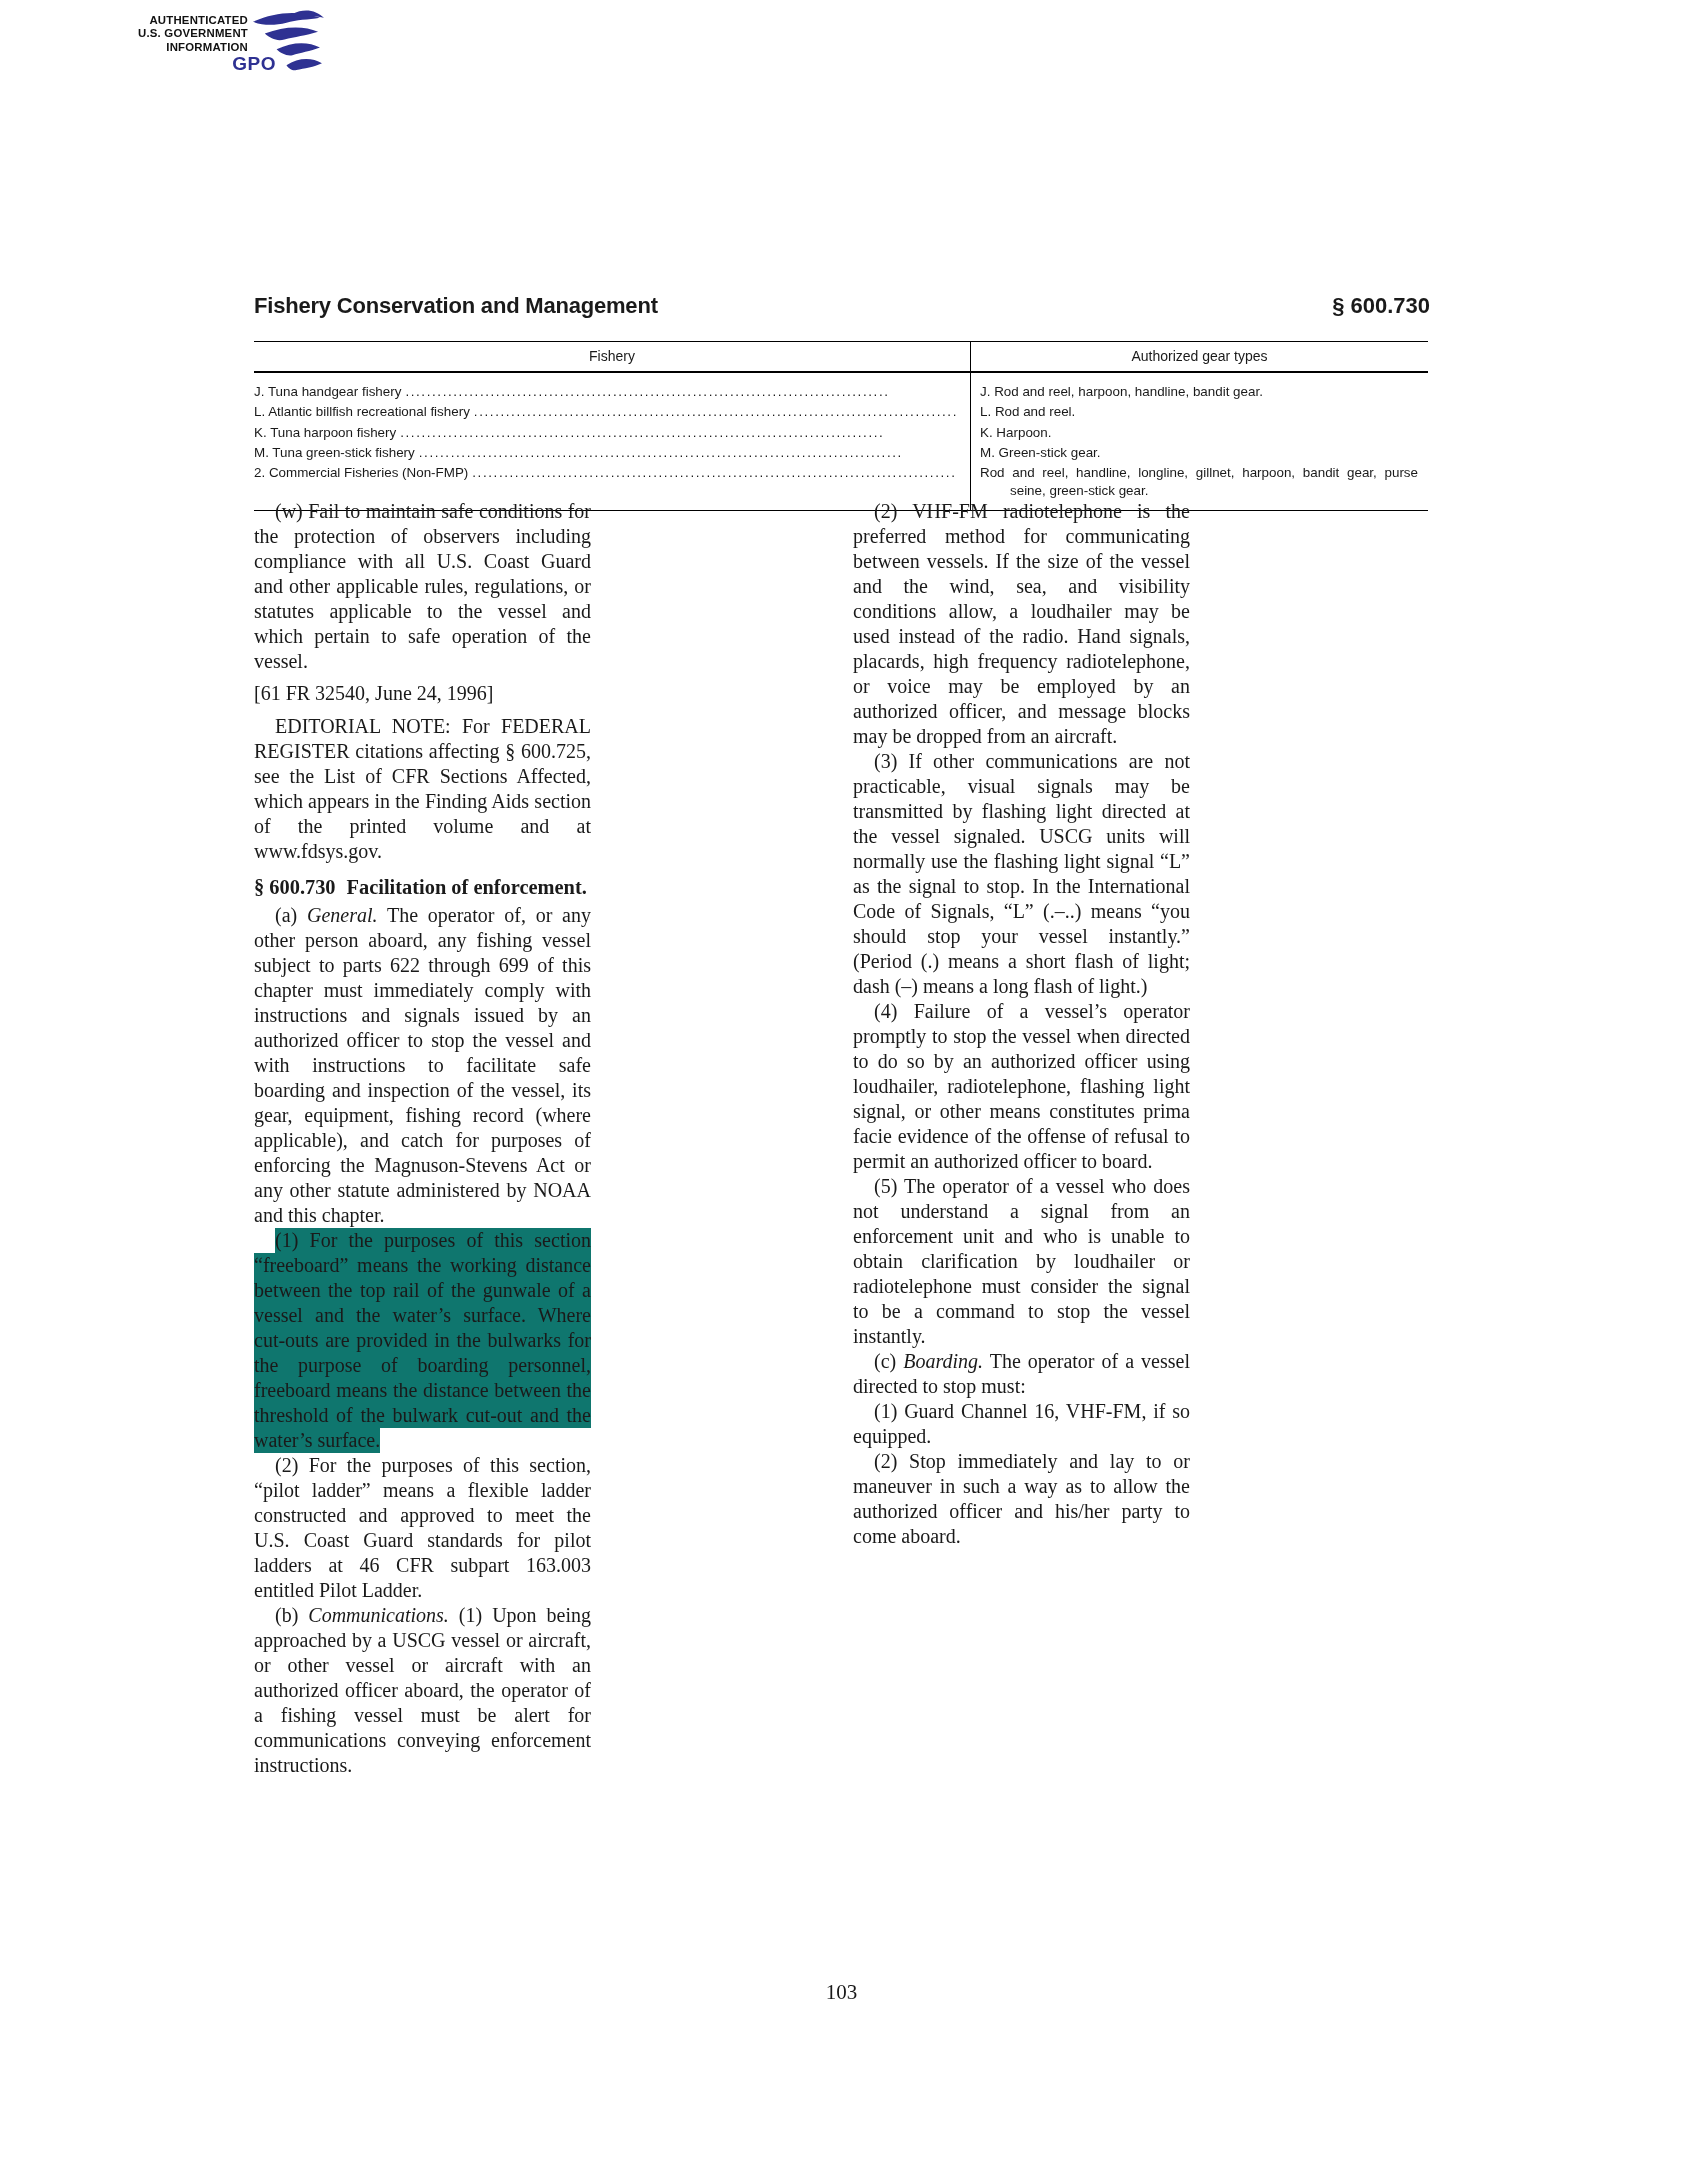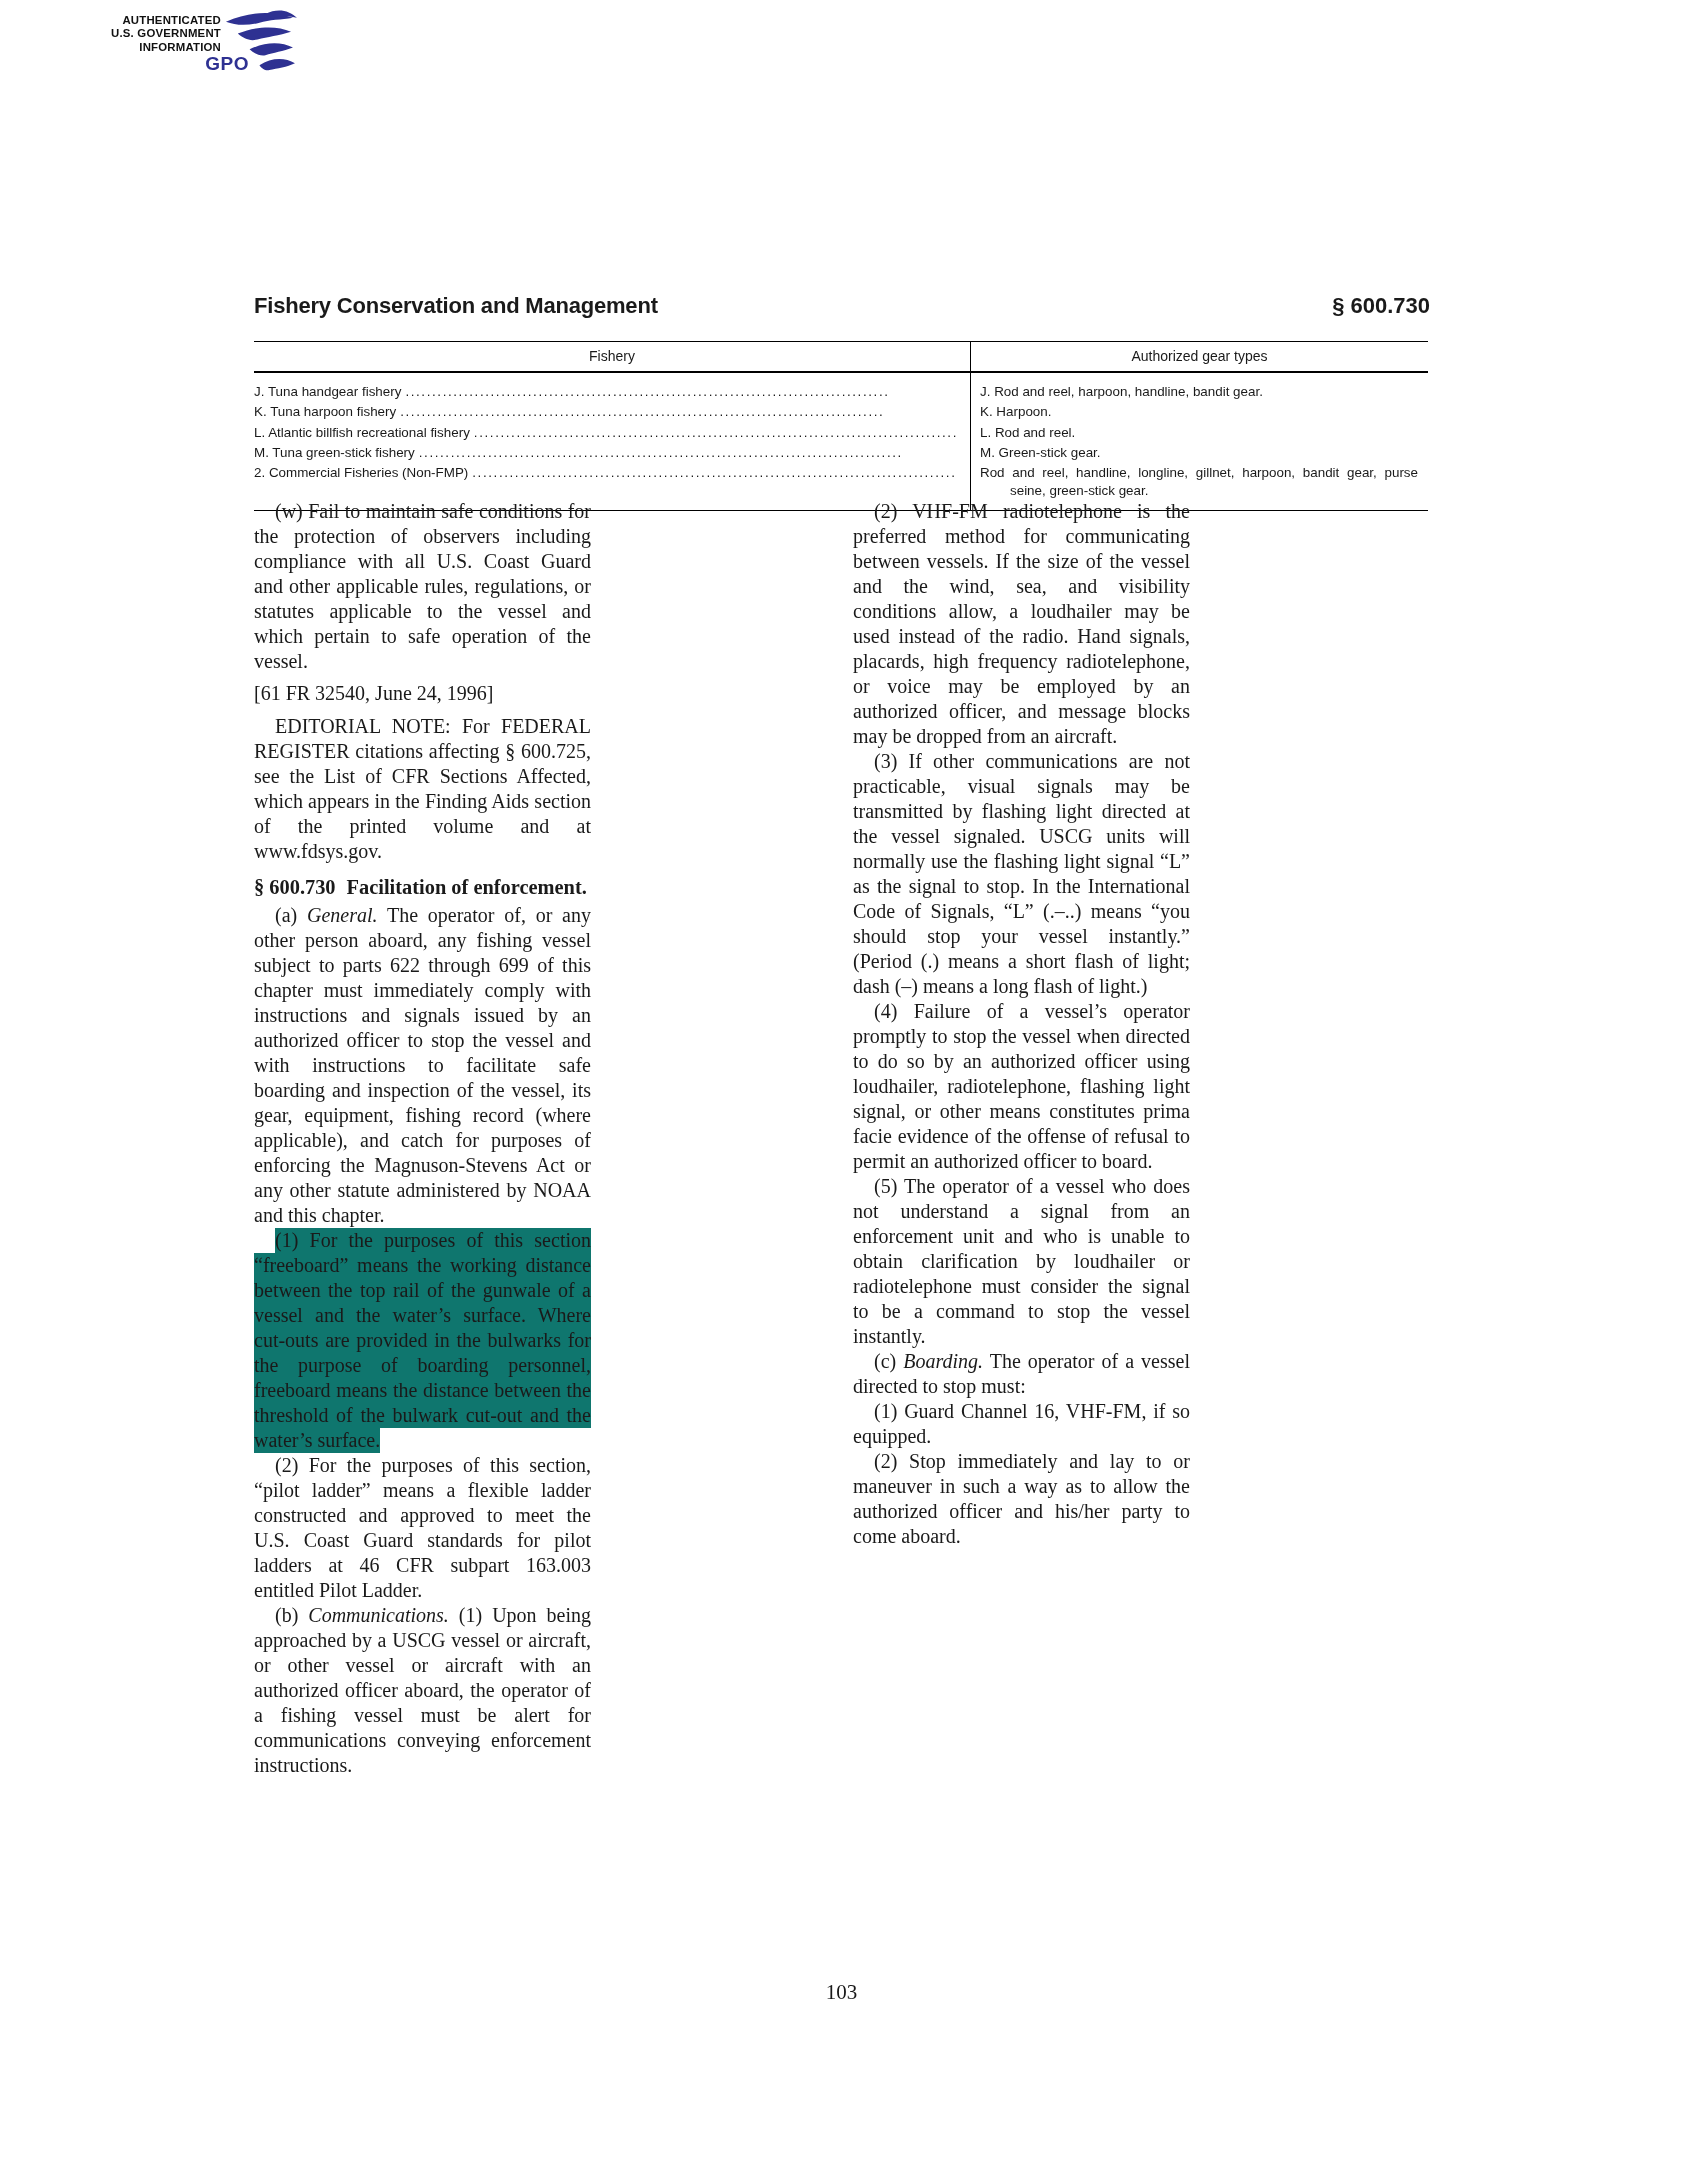--- a/index.html
+++ b/index.html
@@ -12,21 +12,21 @@
     height: 2178px;
     position: relative;
     font-family: "Liberation Serif", serif;
     color: #1a1a1a;
     overflow: hidden;
   }
 
   
   #gpo-seal {
     position: absolute;
-    left: 71px;
+    left: 98px;
     top: 6px;
     width: 228px;
     height: 69px;
   }
   #gpo-seal .seal-lines {
     position: absolute;
     left: 0;
     top: 8px;
     width: 150px;
     text-align: right;
@@ -285,38 +285,38 @@
           </div>
         </td>
         <td class="c-gear">
           <div class="gear-wrap">J. Rod and reel, harpoon, handline, bandit gear.</div>
         </td>
       </tr>
 
       <tr>
         <td class="c-fishery indent-1">
           <div class="leaderrow">
+            <span class="lead-label">L. Atlantic billfish recreational fishery</span>
+            <span class="lead-dots">...........................................................................................</span>
+          </div>
+        </td>
+        <td class="c-gear">
+          <div class="gear-wrap">L. Rod and reel.</div>
+        </td>
+      </tr>
+
+      <tr>
+        <td class="c-fishery indent-1">
+          <div class="leaderrow">
             <span class="lead-label">K. Tuna harpoon fishery</span>
             <span class="lead-dots">...........................................................................................</span>
           </div>
         </td>
         <td class="c-gear">
           <div class="gear-wrap">K. Harpoon.</div>
-        </td>
-      </tr>
-
-      <tr>
-        <td class="c-fishery indent-1">
-          <div class="leaderrow">
-            <span class="lead-label">L. Atlantic billfish recreational fishery</span>
-            <span class="lead-dots">...........................................................................................</span>
-          </div>
-        </td>
-        <td class="c-gear">
-          <div class="gear-wrap">L. Rod and reel.</div>
         </td>
       </tr>
 
       <tr>
         <td class="c-fishery indent-1">
           <div class="leaderrow">
             <span class="lead-label">M. Tuna green-stick fishery</span>
             <span class="lead-dots">...........................................................................................</span>
           </div>
         </td>

